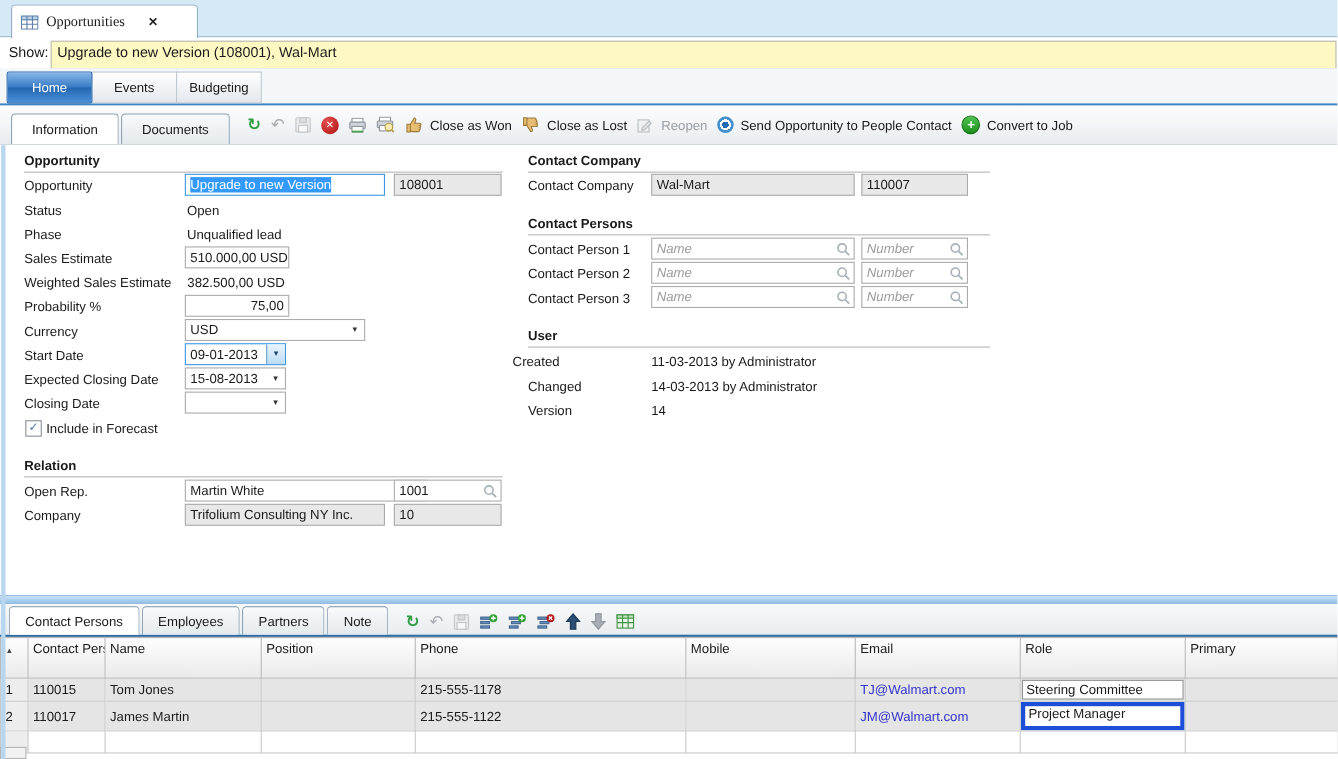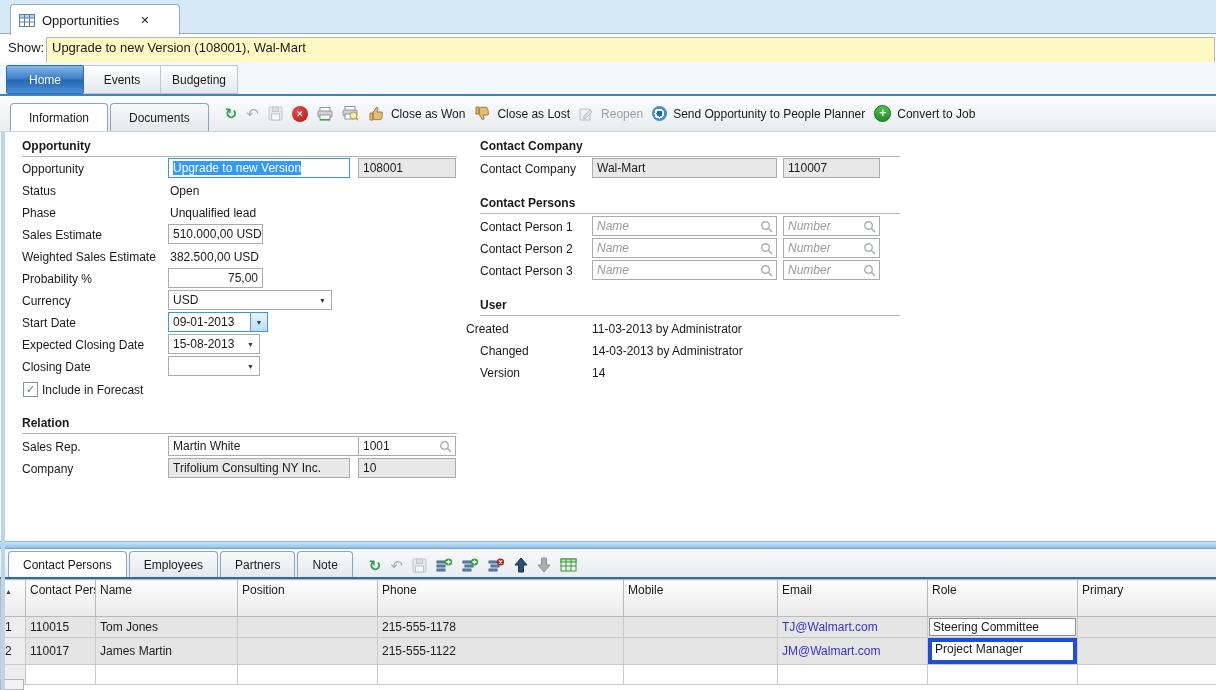--- a/index.html
+++ b/index.html
@@ -1,20 +1,20 @@
 <!DOCTYPE html>
 <html><head>
 <meta charset="utf-8">
 <style>
   html,body{margin:0;padding:0;width:1216px;height:690px;overflow:hidden;
     font-family:"Liberation Sans","DejaVu Sans",sans-serif;font-size:12px;color:#1a1a1a;}
   .screen{position:relative;width:1216px;height:690px;background:#fff;}
 
   
-  .tabstrip{position:absolute;top:0;left:0;width:1216px;height:33px;background:#d5eaf6;border-bottom:1px solid #93aec4;}
+  .tabstrip{position:absolute;top:0;left:0;width:1216px;height:33px;background:#d5eaf6;border-bottom:1px solid #93aec4;font-family:Liberation Serif, serif;}
   .doc-tab{position:absolute;top:4px;left:10px;height:30px;width:152px;background:#fff;
     border:1px solid #93aec4;border-bottom:none;border-radius:4px 4px 0 0;z-index:3;
     display:flex;align-items:center;gap:7px;padding:0 8px;font-size:13px;}
   .tab-close{font-size:11px;font-weight:bold;color:#222;margin-left:14px;cursor:default;}
 
   
   .showbar{position:absolute;top:34px;left:0;width:1216px;height:28px;background:#fff;}
   .show-label{position:absolute;left:8px;top:6px;font-size:13px;}
   .show-input{position:absolute;left:46px;top:3px;right:1px;height:20px;border:1px solid #b7b7b7;
     background:#fef9c3;padding:2px 5px;font-size:13px;}
@@ -174,21 +174,21 @@
       </div>
       <div class="tbtn">
         <svg width="16" height="14" opacity="0.55">
             <rect x="1" y="2" width="10" height="11" fill="#eceff1" stroke="#8a939a"></rect>
             <path d="M5 9 l6-6 2 2-6 6-2.5 0.5z" fill="#cfd6db" stroke="#8a939a"></path>
           </svg>
         <span class="lbl disabled-txt">Reopen</span>
       </div>
       <div class="tbtn">
         <span class="send-ic"></span>
-        <span class="lbl">Send Opportunity to People Planner</span>
+        <span class="lbl">Send Opportunity to People Contact</span>
       </div>
       <div class="tbtn">
         <span class="conv-ic">+</span>
         <span class="lbl">Convert to Job</span>
       </div>
     </div>
   </div>
 
   <div class="content">
 
@@ -210,36 +210,36 @@
     <span class="flabel" style="left:22px;top:118px;">Weighted Sales Estimate</span>
     <span class="fval" style="left:168px;top:118px;width:91px;text-align:right;">382.500,00 USD</span>
 
     <span class="flabel" style="left:22px;top:140px;">Probability %</span>
     <div class="fld num" style="left:168px;top:136px;width:95px;">75,00</div>
 
     <span class="flabel" style="left:22px;top:162px;">Currency</span>
     <div class="fld" style="left:168px;top:158px;width:164px;"><span>USD</span><span class="chev">▼</span></div>
 
     <span class="flabel" style="left:22px;top:184px;">Start Date</span>
-    <div class="fld focus" style="left:168px;top:180px;width:100px;"><span>09-01-2013</span><span class="datebtn">
+    <div class="fld focus" style="left:168px;top:180px;width:92px;"><span>09-01-2013</span><span class="datebtn">
           <span>▼</span>
         </span></div>
 
     <span class="flabel" style="left:22px;top:206px;">Expected Closing Date</span>
     <div class="fld" style="left:168px;top:202px;width:92px;"><span>15-08-2013</span><span class="chev">▼</span></div>
 
     <span class="flabel" style="left:22px;top:228px;">Closing Date</span>
     <div class="fld" style="left:168px;top:224px;width:92px;"><span></span><span class="chev">▼</span></div>
 
     <span class="cb" style="left:23px;top:250px;">✓</span>
     <span class="flabel" style="left:42px;top:251px;">Include in Forecast</span>
 
     <div class="sechead" style="left:22px;top:284px;width:435px;">Relation</div>
 
-    <span class="flabel" style="left:22px;top:308px;">Sales Rep.</span>
+    <span class="flabel" style="left:22px;top:308px;">Open Rep.</span>
     <div class="fld" style="left:168px;top:304px;width:220px;"><span>Martin White</span><svg class="mag" width="13" height="13">
           <circle cx="5.5" cy="5.5" r="3.8" fill="none" stroke="#a8b0b8" stroke-width="1.4"></circle>
           <line x1="8.5" y1="8.5" x2="12" y2="12" stroke="#a8b0b8" stroke-width="1.6"></line>
         </svg></div>
     <div class="fld" style="left:358px;top:304px;width:98px;"><span>1001</span><svg class="mag" width="13" height="13">
           <circle cx="5.5" cy="5.5" r="3.8" fill="none" stroke="#a8b0b8" stroke-width="1.4"></circle>
           <line x1="8.5" y1="8.5" x2="12" y2="12" stroke="#a8b0b8" stroke-width="1.6"></line>
         </svg></div>
 
     <span class="flabel" style="left:22px;top:330px;">Company</span>

